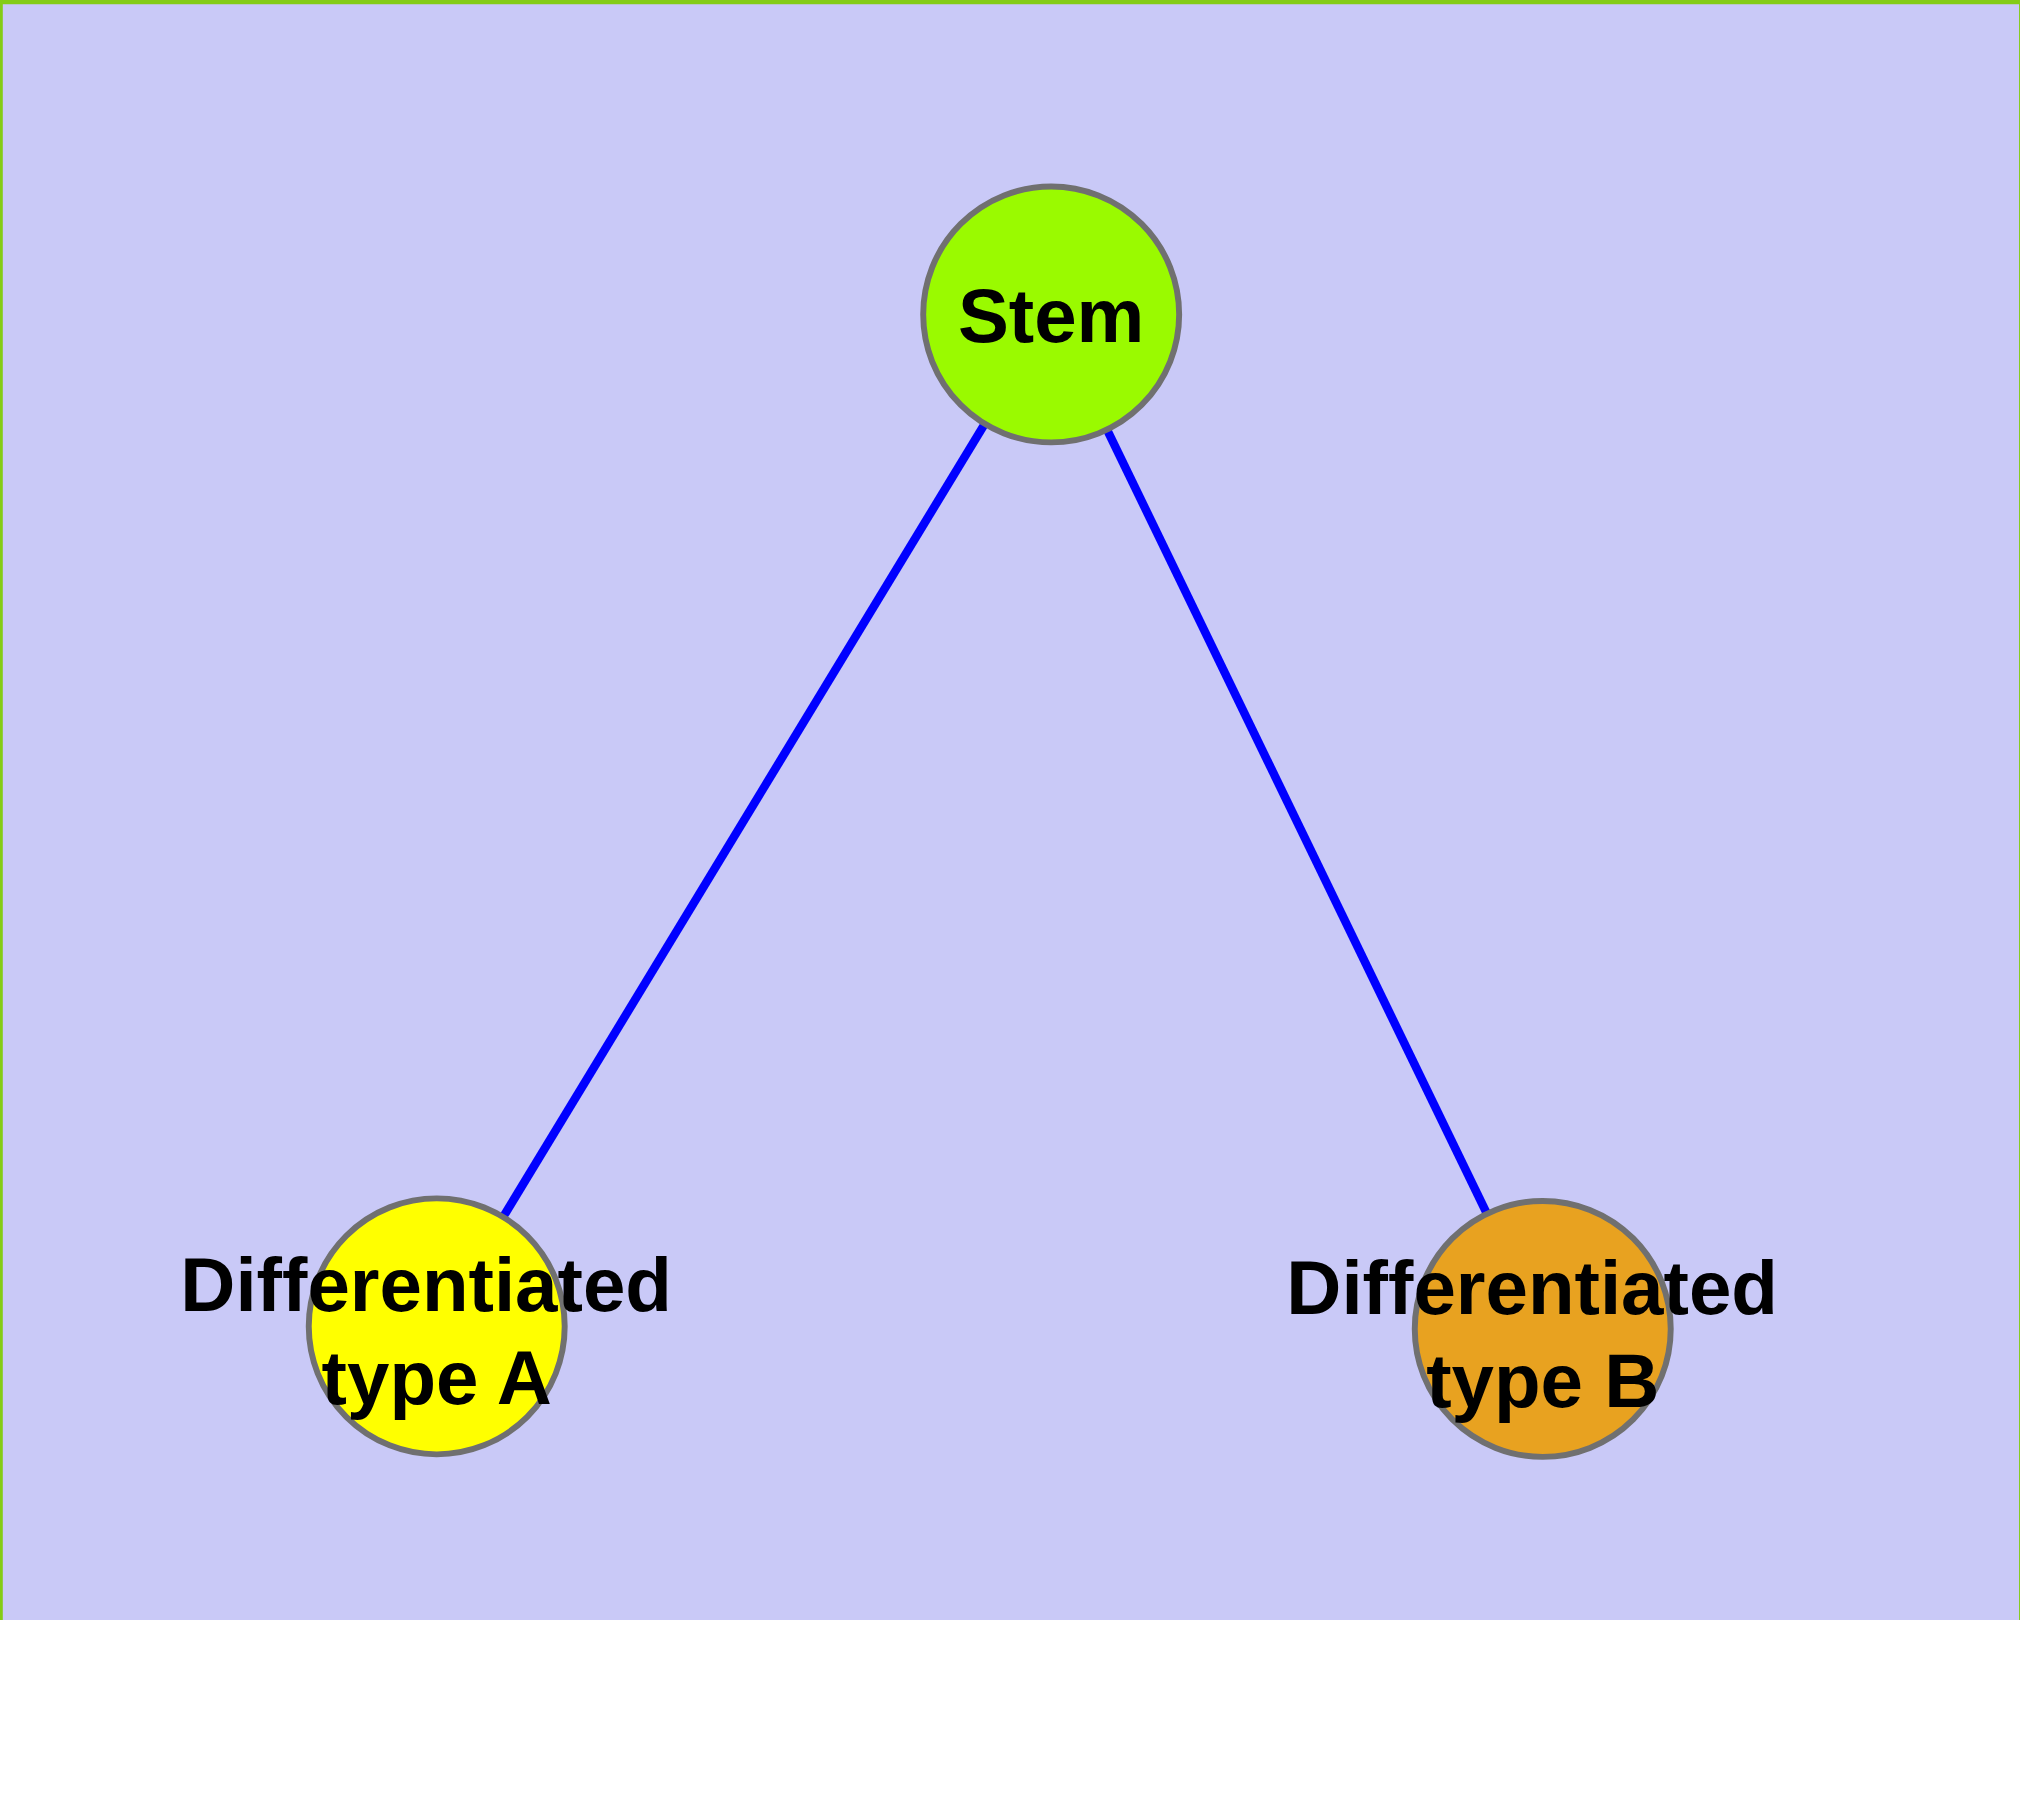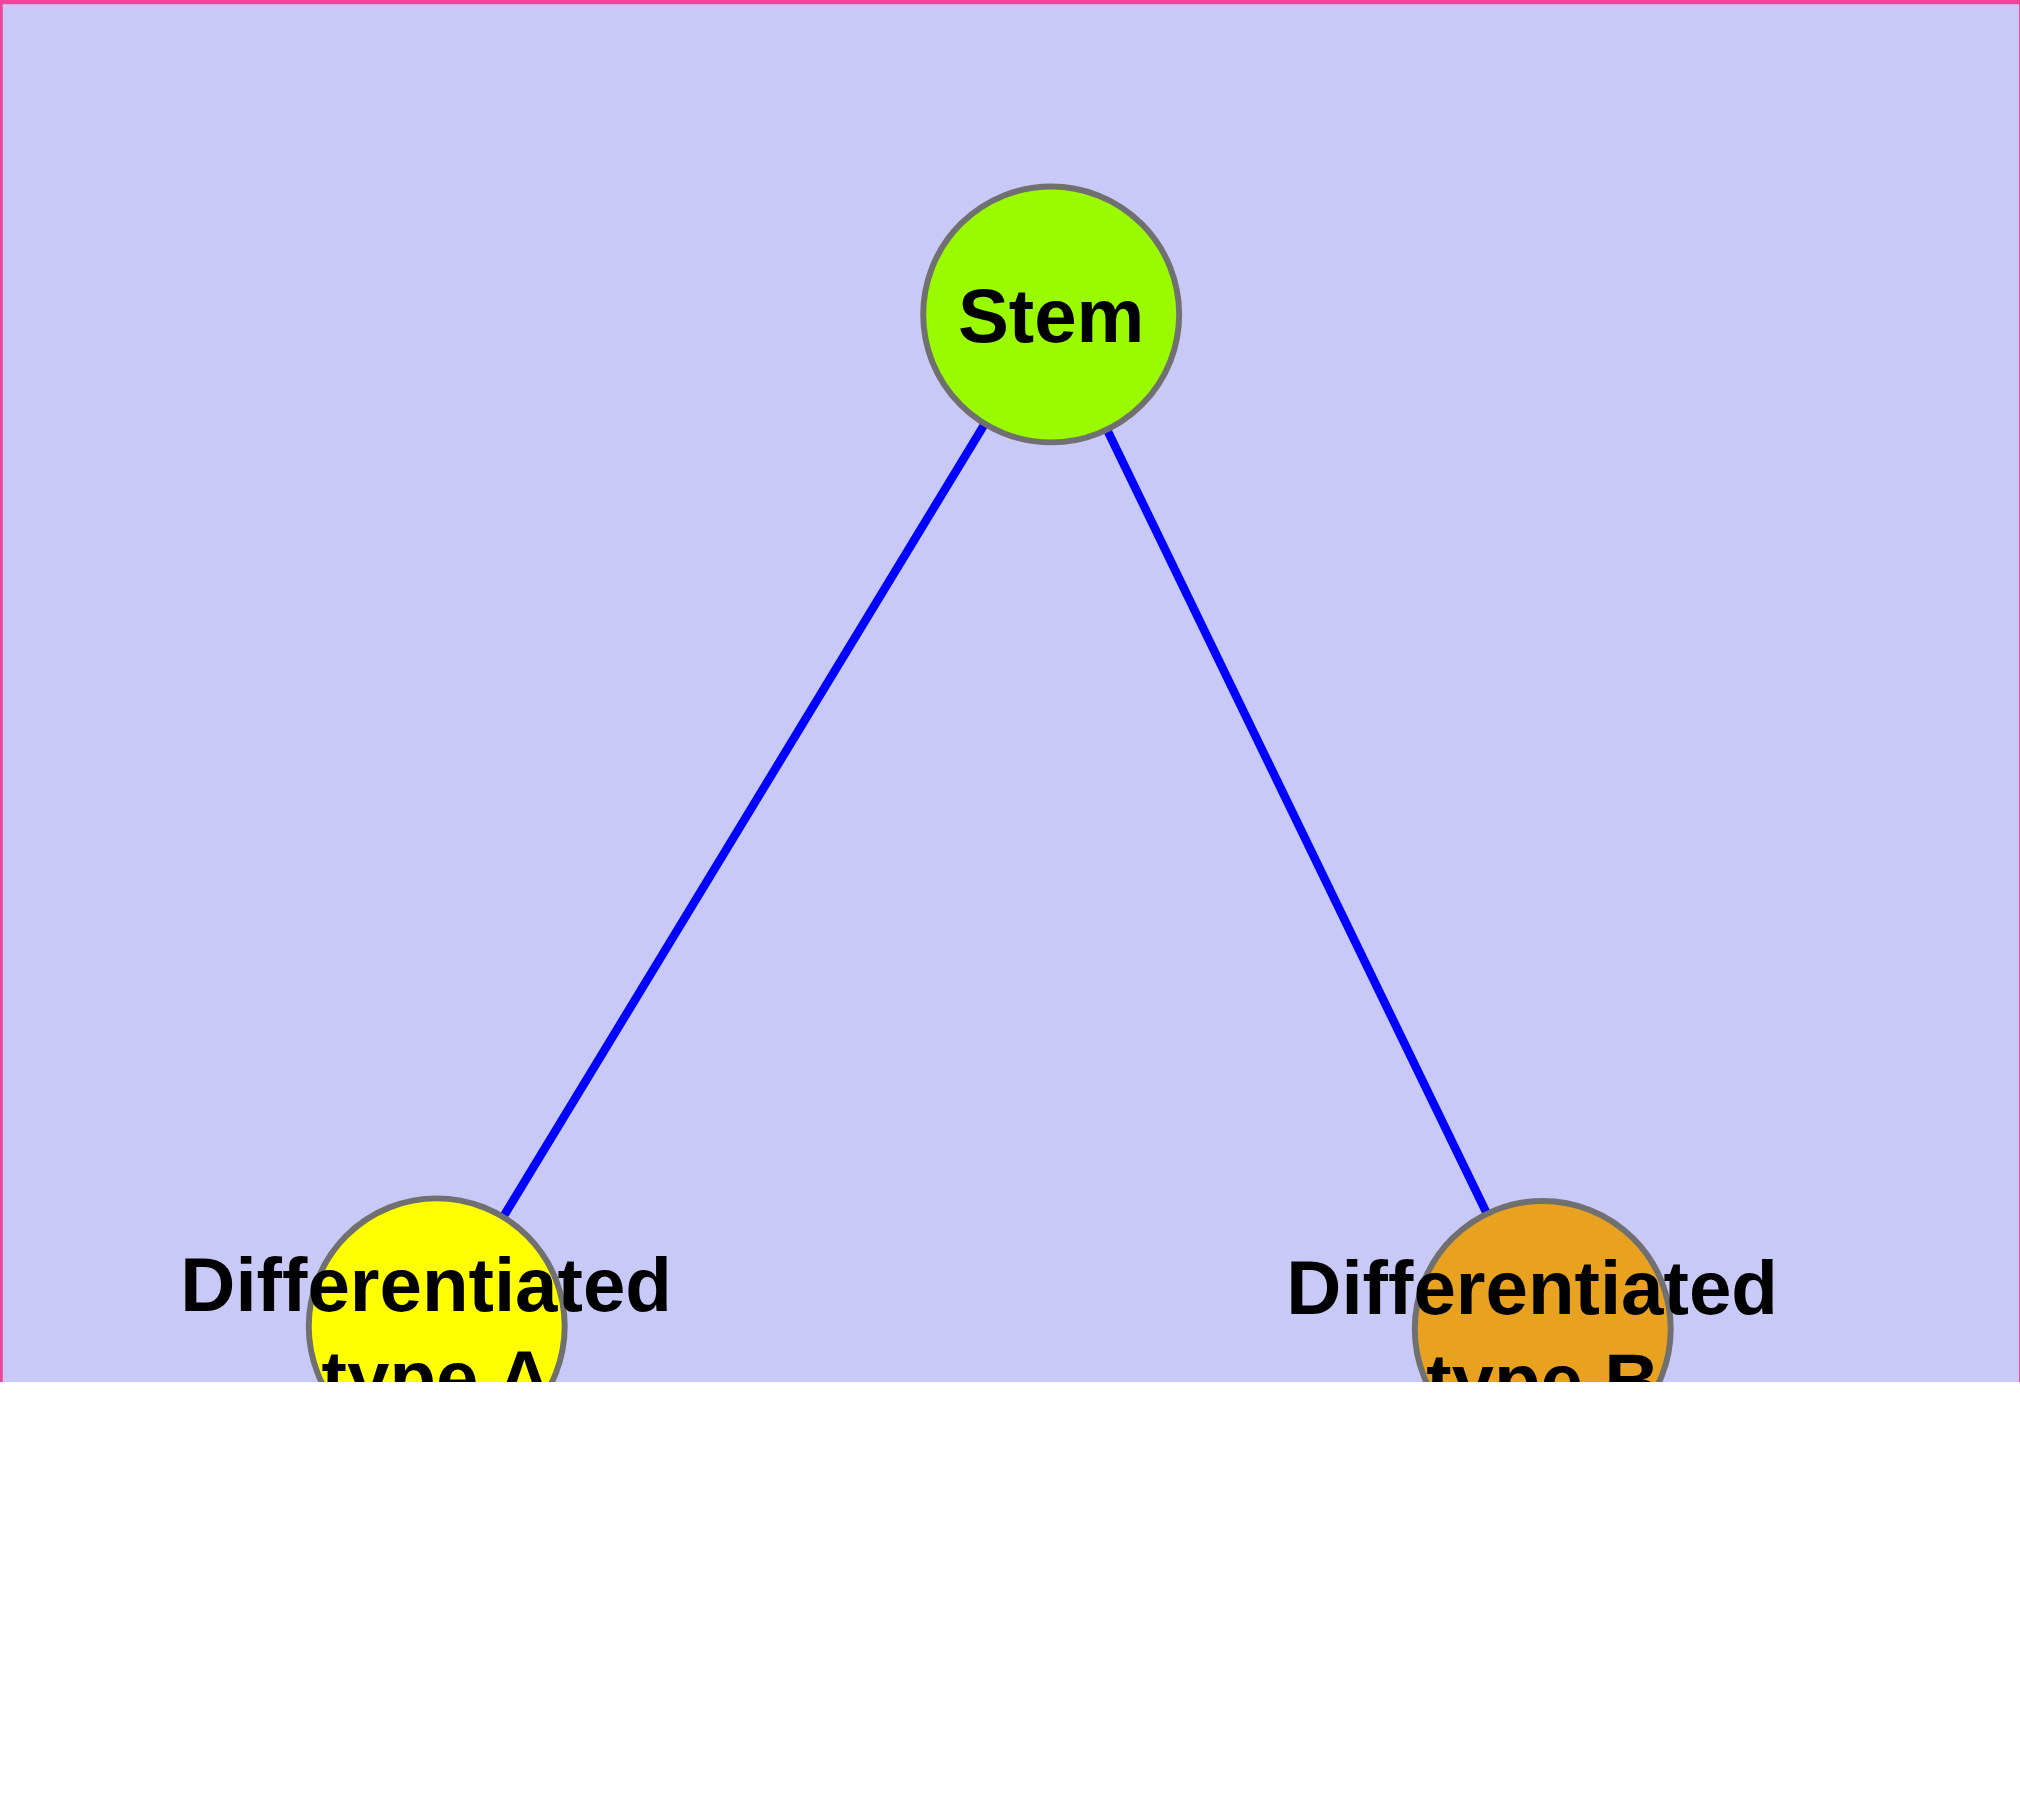--- a/index.html
+++ b/index.html
@@ -2,24 +2,24 @@
 <html style="font-size:13.6px"><head>
 <meta charset="utf-8">
 <style>
   html, body {
     margin: 0;
     padding: 0;
     background: #ffffff;
   }
   .figure {
     width: 2021px;
-    height: 1382px;
+    height: 1620px;
     position: relative;
     overflow: hidden;
-    background: #ec4899;
+    background: #84cc16;
   }
   svg.graph-canvas {
     display: block;
     width: 2021px;
     height: 1812px;
   }
   line.edge {
     stroke-width: 10px;
     fill: none;
   }

